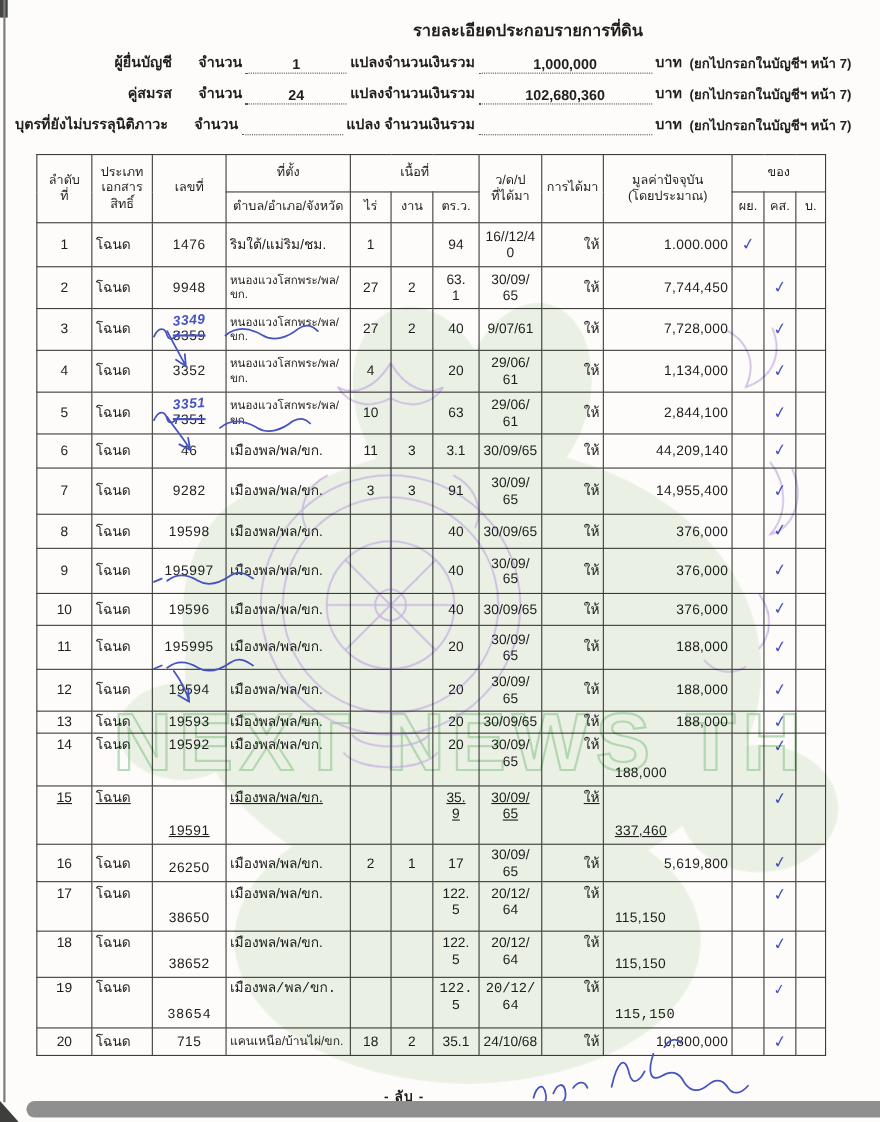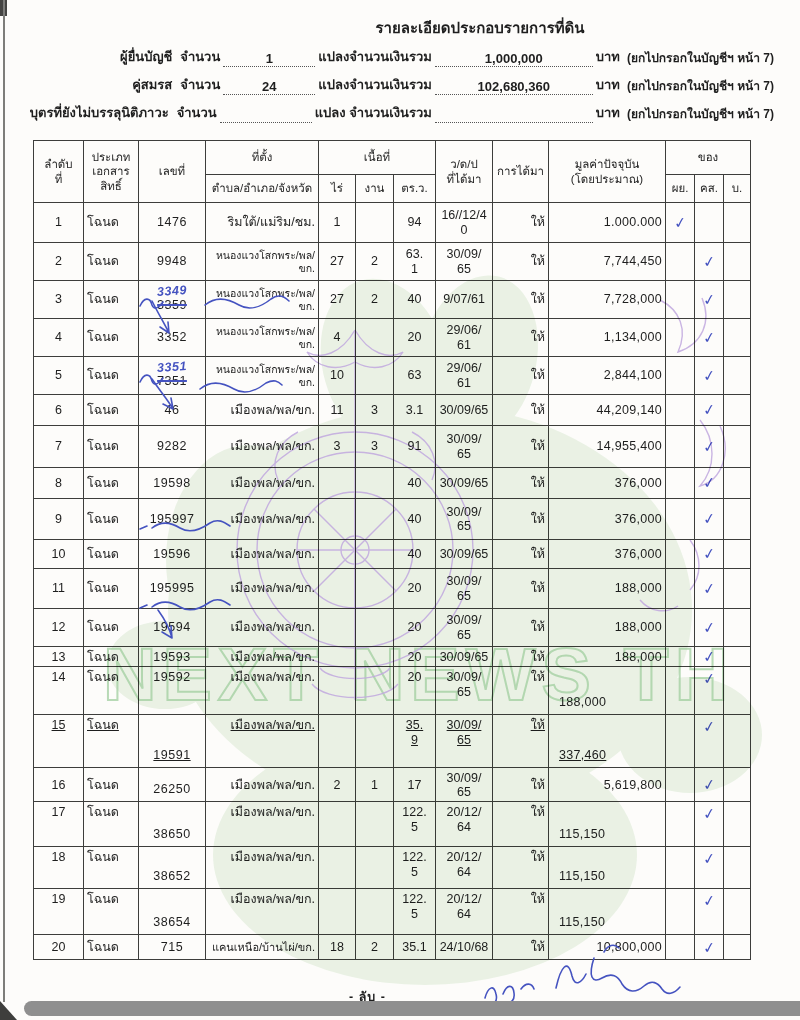--- a/index.html
+++ b/index.html
@@ -8,36 +8,36 @@
   .edge-line{position:absolute;left:3px;top:0;width:2px;height:1002px;background:#7d7d7a;z-index:4}
   .corner-top-mark{position:absolute;left:0;top:0;width:7px;height:16px;background:#454543;z-index:4}
   .doc-title{position:absolute;top:16px;left:0;width:100%;box-sizing:border-box;padding-left:160px;
              text-align:center;font-size:15px;font-weight:bold;z-index:2}
   .summary{position:absolute;top:46px;right:26px;z-index:2}
   .sum-line{display:flex;align-items:flex-end;justify-content:flex-end;font-size:13px;
             font-weight:bold;height:21px;margin-bottom:7px;white-space:nowrap}
   .dotted{border-bottom:1.6px dotted #555;text-align:center;margin:0 3px;font-weight:bold}
   .w-count{width:92px}.w-amount{width:158px}
   .sum-note{margin-left:7px;font-size:12px}
-  .sum-word{margin-left:8px}
+  .sum-word{margin-left:24px}
   table.sheet{position:absolute;left:33px;top:140px;width:718px;border-collapse:collapse;
               table-layout:fixed;z-index:2;background:transparent}
   .sheet th,.sheet td{border:1px solid #3d3d3b;padding:1px 3px;overflow:hidden}
   .sheet th{font-size:11.5px;font-weight:normal;white-space:pre-line;line-height:1.25;text-align:center;vertical-align:middle}
   .sheet td{font-size:12.5px;vertical-align:middle;line-height:1.15}
   .c-no{text-align:center;font-size:13px}
   .c-type{text-align:left}
   .c-num{text-align:center;font-size:13.5px;letter-spacing:.5px}
   td.low{vertical-align:bottom;padding-bottom:5px}
   tr.tall td{vertical-align:top;padding-top:3px}
   tr.tall td.low{vertical-align:bottom;padding-top:0}
   .hand-num{display:block;color:#4553c0;font-style:italic;font-weight:bold;font-size:12.5px;
             line-height:.95;transform:rotate(-4deg)}
   .struck{text-decoration:line-through;text-decoration-color:#4553c0;text-decoration-thickness:1.5px}
-  .c-loc{text-align:right;padding-left:5px;white-space:pre-line;line-height:1.2}
+  .c-loc{text-align:left;padding-left:5px;white-space:pre-line;line-height:1.2}
   .c-area{text-align:center;white-space:pre-line}
   .c-date{text-align:center;font-size:11.5px;white-space:pre-line;line-height:1.35}
   .c-acq{text-align:right}
   .c-val{text-align:right;padding-right:24px;font-size:13px;letter-spacing:.3px}
   td.c-val.low{text-align:left;padding-left:10px}
   .c-chk{text-align:center}
   .check{color:#4553c0;font-size:15px;display:inline-block;transform:rotate(-8deg);font-weight:bold}
   .confidential{position:absolute;top:987px;left:0;width:100%;box-sizing:border-box;padding-right:65px;
                 text-align:center;font-size:12.5px;font-weight:bold;z-index:2;letter-spacing:1px}
   .bottom-bar{position:absolute;left:24px;right:-6px;top:1001px;height:15px;background:#8f8f8f;
@@ -413,21 +413,21 @@
         <td class="c-area">122.
 5</td>
         <td class="c-date">20/12/
 64</td>
         <td class="c-acq">ให้</td>
         <td class="c-val low">115,150</td>
         <td class="c-chk"></td>
         <td class="c-chk"><span class="check">✓</span></td>
         <td class="c-chk"></td>
       </tr>
-      <tr class="tall" style="height: 46px;">
+      <tr class="tall" style="height: 46px; font-family: Liberation Mono, monospace;">
         <td class="c-no">19</td>
         <td class="c-type">โฉนด</td>
         <td class="c-num low">38654</td>
         <td class="c-loc" style="font-size: 12.5px;">เมืองพล/พล/ขก.</td>
         <td class="c-area"></td>
         <td class="c-area"></td>
         <td class="c-area">122.
 5</td>
         <td class="c-date">20/12/
 64</td>

